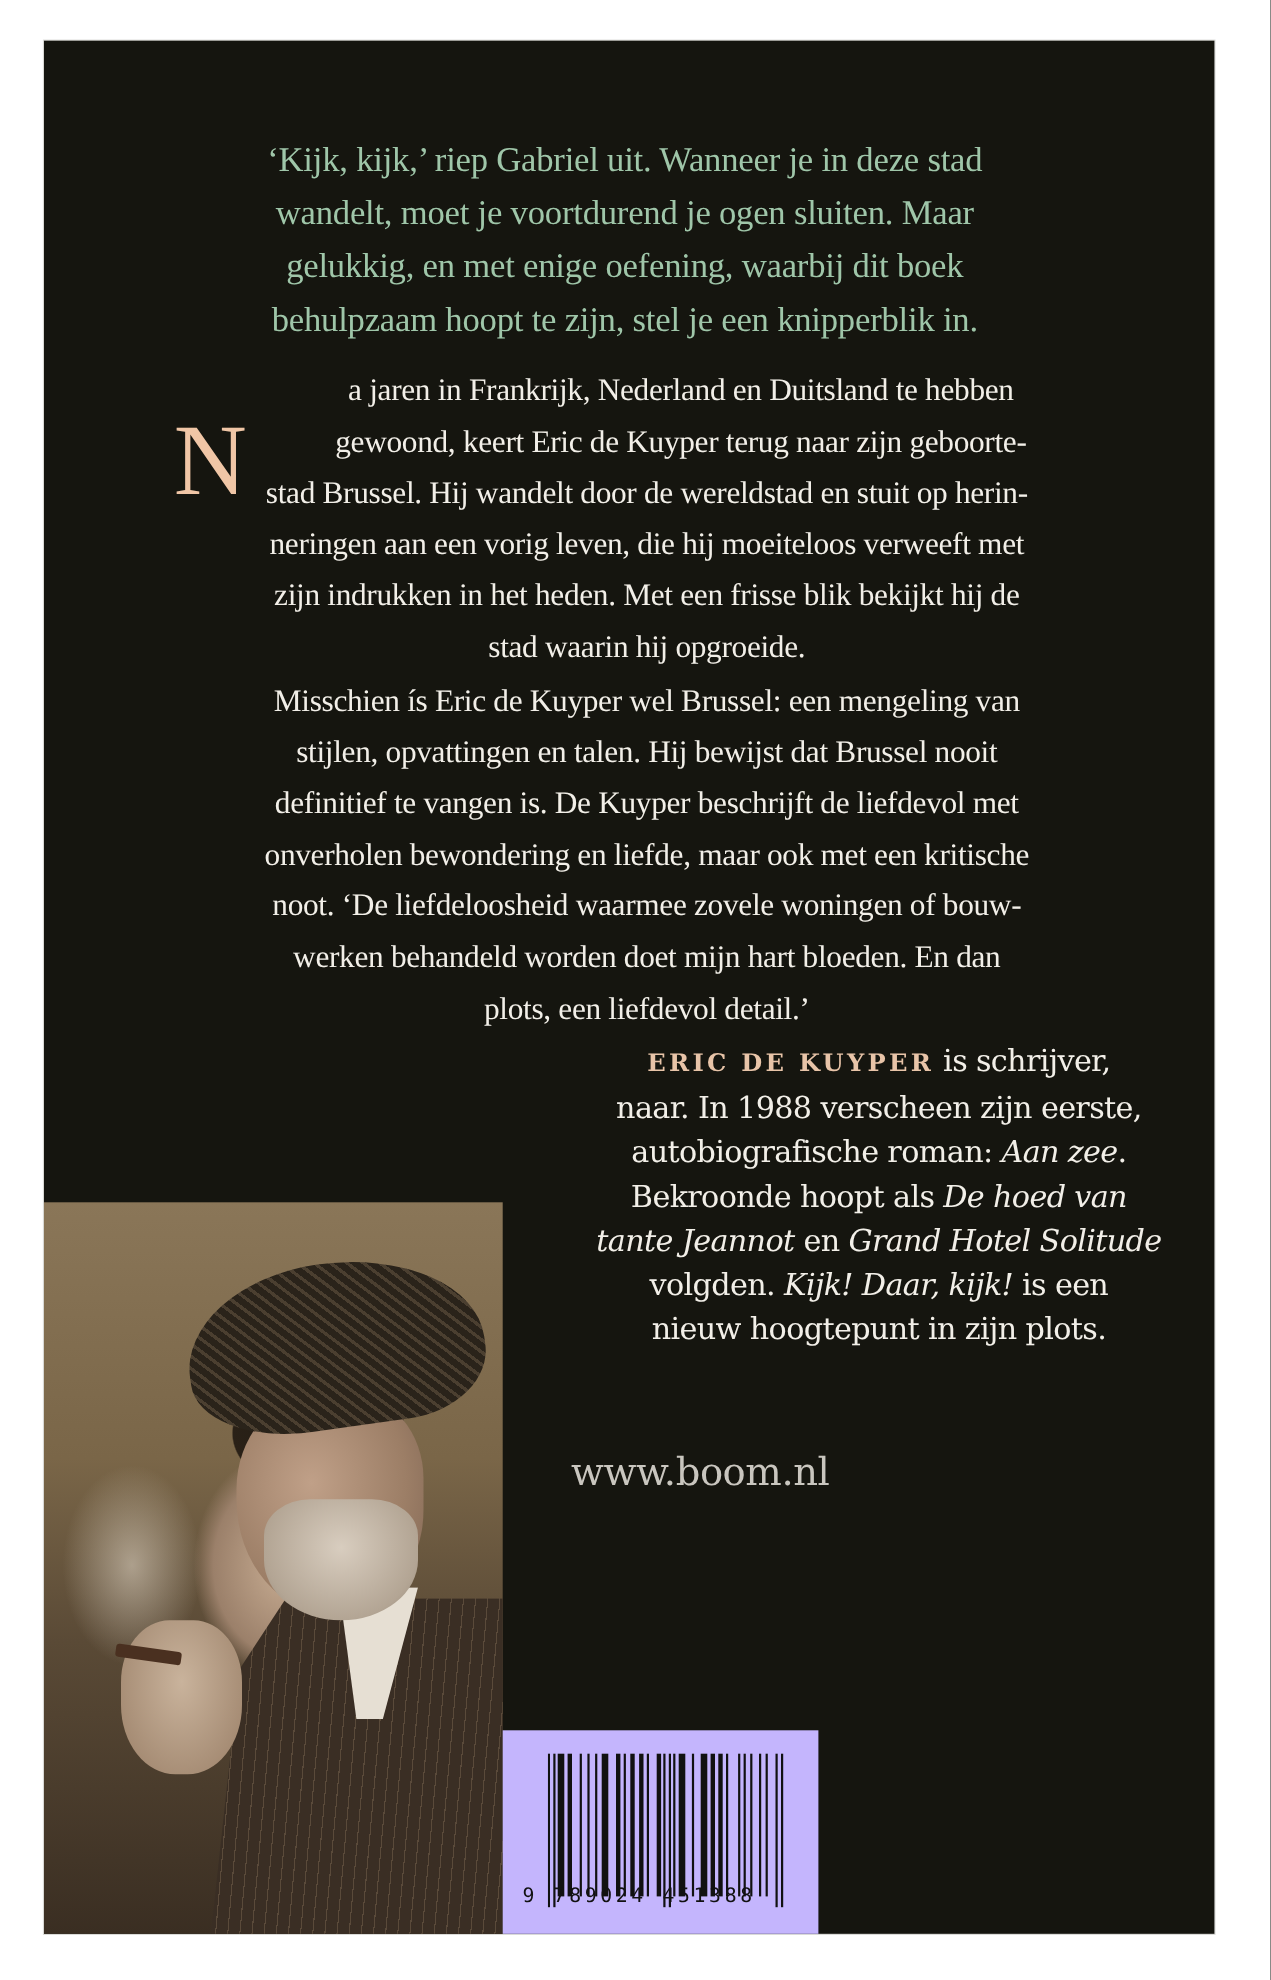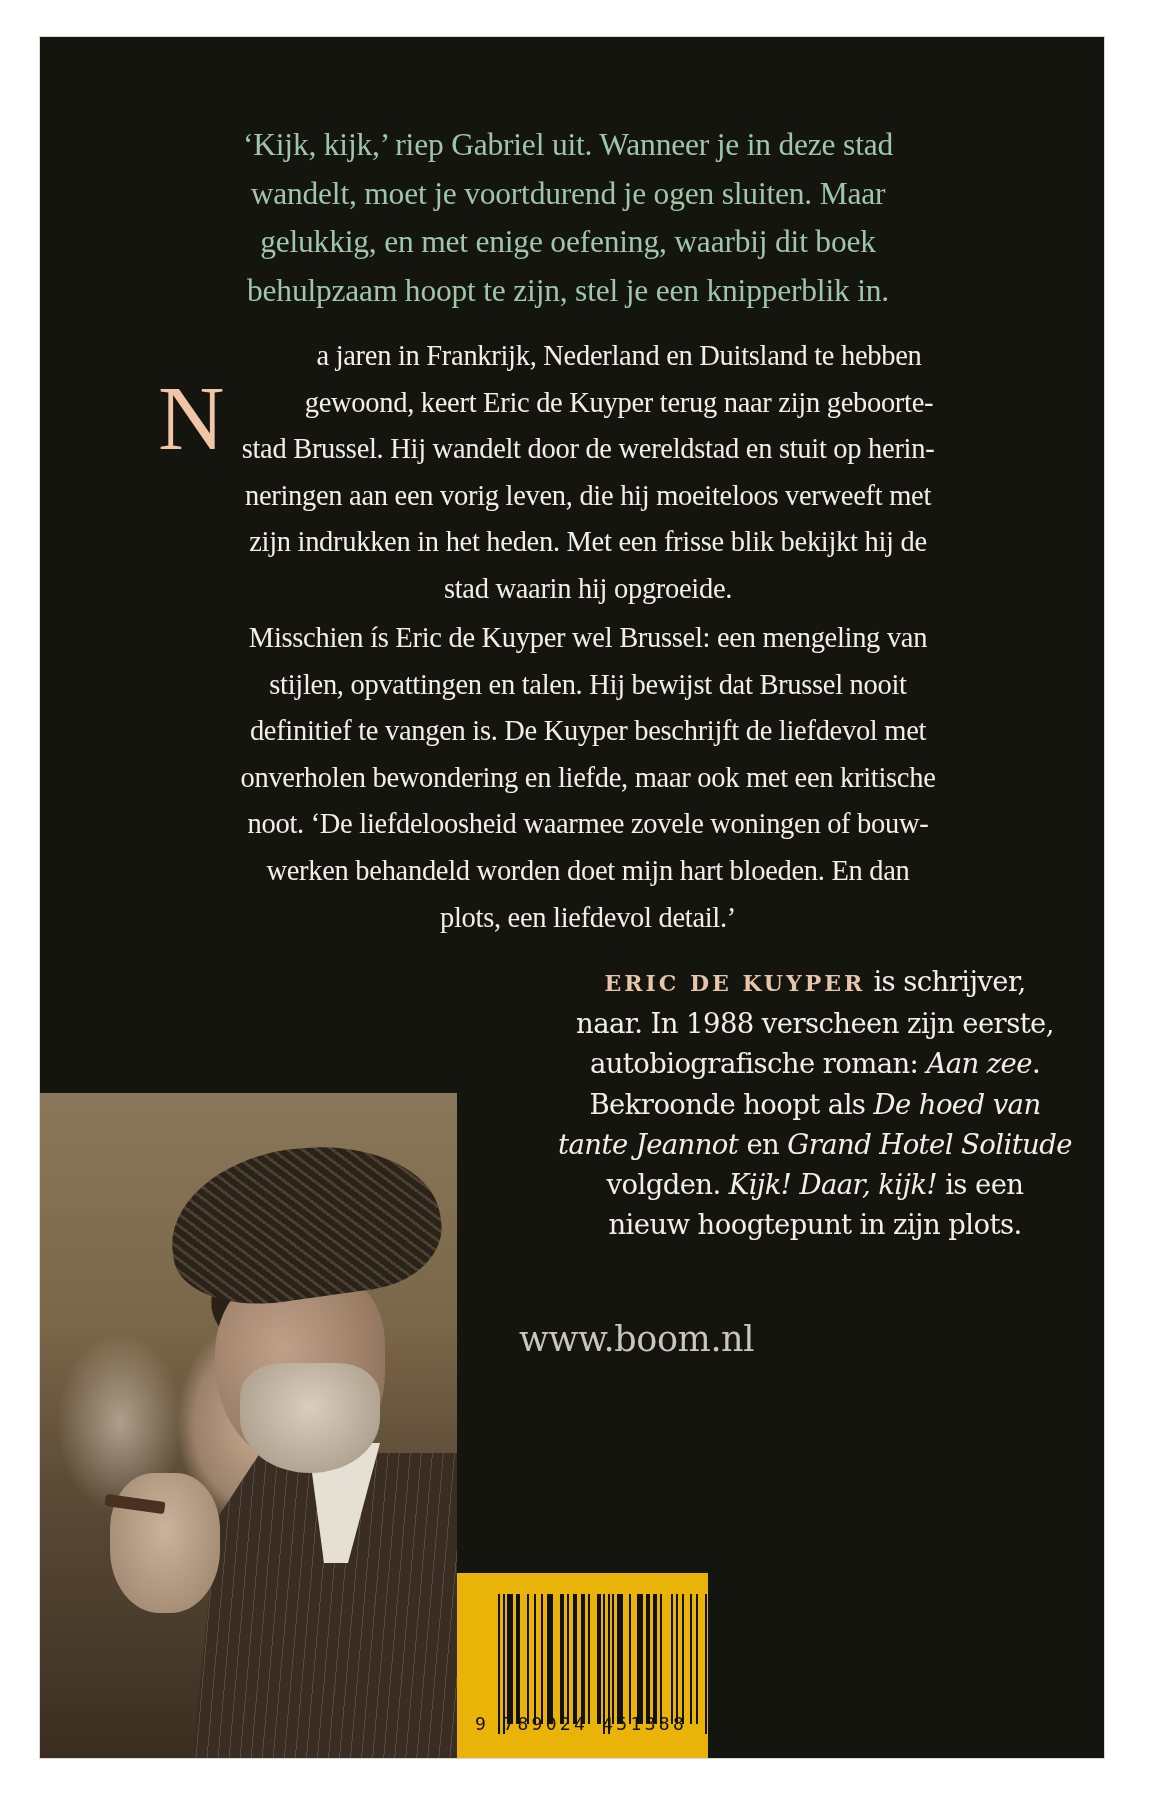--- a/index.html
+++ b/index.html
@@ -29,21 +29,21 @@
   .dropcap {
     position: absolute; left: 118px; top: 341px;
     color: #f0c6a6; font-size: 92px; line-height: 80px;
     font-family: "Liberation Serif", "DejaVu Serif", serif;
   }
   .p1 .indent { padding-left: 62px; }
   .bio {
     position: absolute; left: 479px; top: 908px; width: 560px;
     color: #f2efe8; font-size: 27.5px; line-height: 40.2px;
     font-family: "DejaVu Serif", "Liberation Serif", serif;
-    letter-spacing: -0.6px; margin: 16px;
+    letter-spacing: -0.6px; margin: 0;
   }
   .bio .name {
     color: #e8c4a8; font-weight: bold; letter-spacing: 3px;
     font-size: 22px; text-transform: uppercase;
   }
   .bio em { }
   .website {
     position: absolute; left: 479px; top: 1282px;
     color: #c9c6bf; font-size: 35px; letter-spacing: -0.4px;
     font-family: "DejaVu Serif", "Liberation Serif", serif;
@@ -86,22 +86,22 @@
   .photo .hand {
     position: absolute; left: 70px; top: 380px; width: 110px; height: 140px;
     border-radius: 40% 40% 45% 45%;
     background: radial-gradient(ellipse at 50% 40%, #c9b39c 0%, #a48a72 80%);
   }
   .photo .cigar {
     position: absolute; left: 65px; top: 405px; width: 60px; height: 12px;
     background: #4a3020; transform: rotate(8deg); border-radius: 3px;
   }
   .barcode-box {
-    position: absolute; left: 417px; top: 1536px; width: 251px; height: 185px;
-    background: #eab308;
+    position: absolute; left: 417px; top: 1536px; width: 287px; height: 185px;
+    background: #c4b5fd;
   }
   .barcode {
     position: absolute; left: 41px; top: 21px; width: 216px; height: 140px;
   }
   .isbn {
     position: absolute; left: 18px; top: 140px; width: 260px;
     font-family: "DejaVu Sans Mono", "Liberation Mono", monospace;
     font-size: 18px; color: #111; letter-spacing: 3.3px; white-space: nowrap;
   }
 </style>

